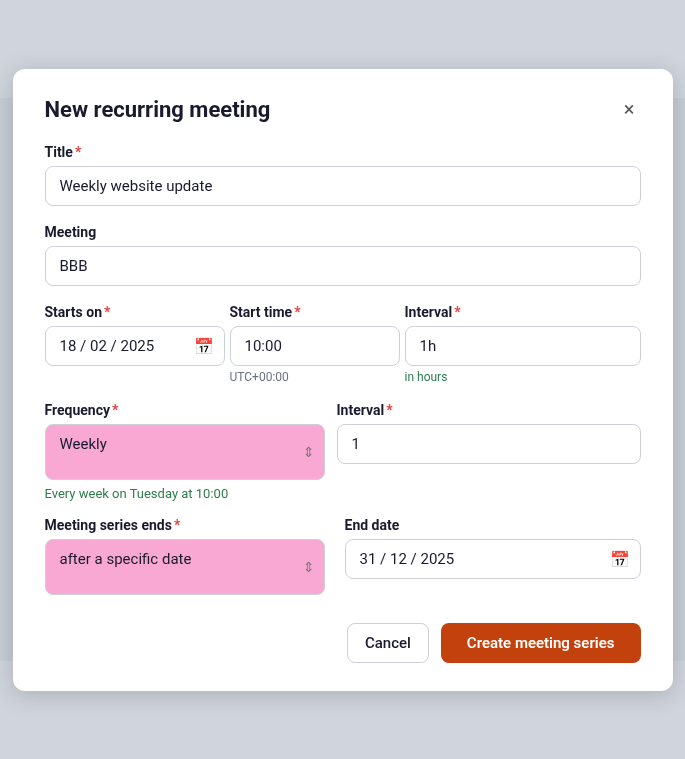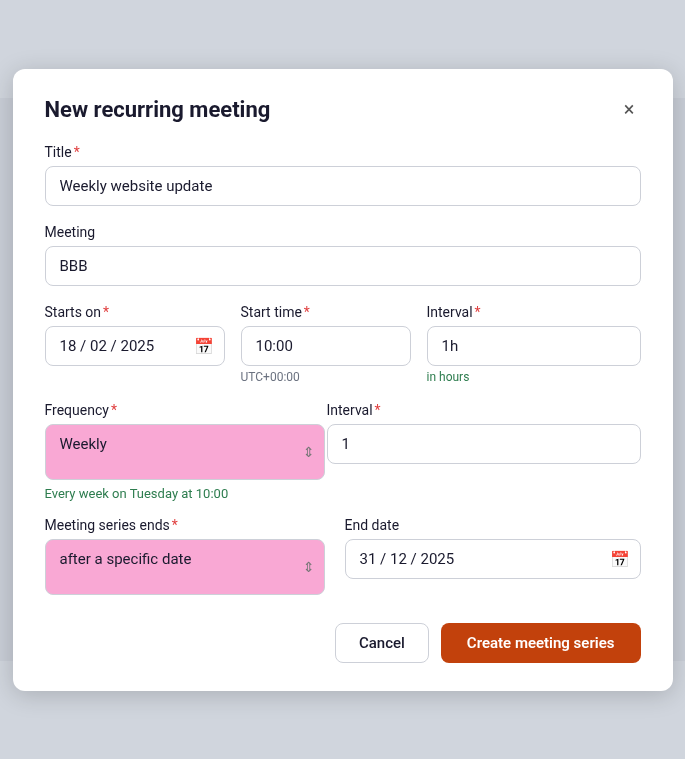--- a/index.html
+++ b/index.html
@@ -61,21 +61,21 @@
       padding: 2px 6px;
       border-radius: 4px;
     }
 
     .field-group {
       margin-bottom: 18px;
     }
 
     .field-label {
       font-size: 14px;
-      font-weight: 400;
+      font-weight: 700;
       color: #1a1a2e;
       margin-bottom: 6px;
       display: block;
     }
 
     .field-label .required {
       color: #e04040;
       margin-left: 2px;
     }
 
@@ -85,21 +85,21 @@
       border-radius: 8px;
       padding: 10px 14px;
       font-size: 15px;
       color: #1a1a2e;
       background: #fff;
       outline: none;
     }
 
     .row-3col {
       display: flex;
-      gap: 16px;
+      gap: 5px;
       margin-bottom: 18px;
     }
 
     .col-starts {
       flex: 0 0 180px;
     }
     .col-time {
       flex: 0 0 170px;
     }
     .col-duration {
@@ -136,21 +136,21 @@
     }
 
     .sub-hint-green {
       font-size: 12px;
       color: #2e7d4f;
       margin-top: 4px;
     }
 
     .row-2col {
       display: flex;
-      gap: 2px;
+      gap: 12px;
       margin-bottom: 6px;
     }
 
     .col-freq {
       flex: 0 0 280px;
     }
     .col-interval {
       flex: 1;
     }
 
@@ -204,21 +204,21 @@
     .footer-row {
       display: flex;
       justify-content: flex-end;
       gap: 12px;
     }
 
     .btn-cancel {
       background: #fff;
       border: 1.5px solid #cdd0d8;
       border-radius: 8px;
-      padding: 10px 23px;
+      padding: 10px 17px;
       font-size: 15px;
       color: #1a1a2e;
       cursor: pointer;
       font-weight: 500;
     }
 
     .btn-create {
       background: #c2410c;
       border: none;
       border-radius: 8px;

